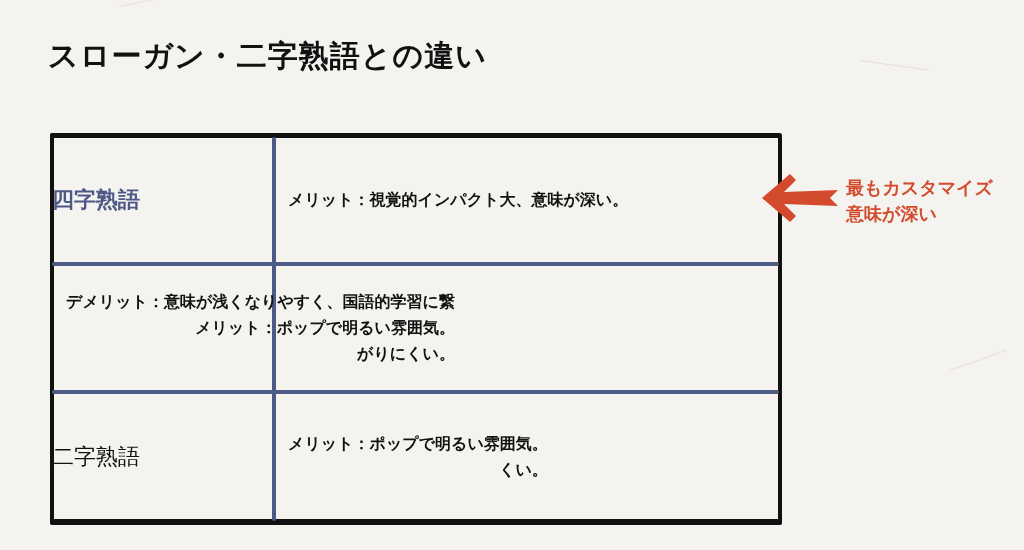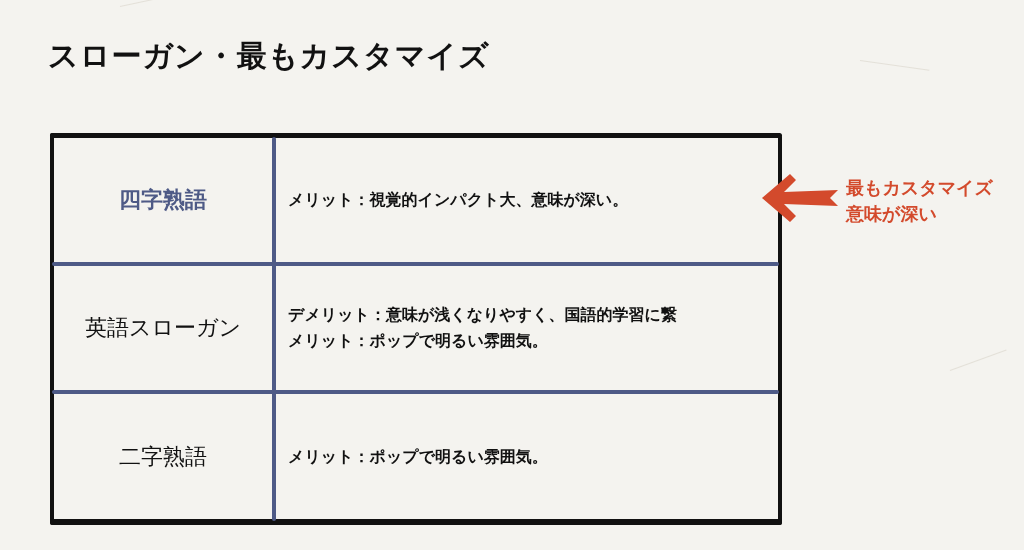--- a/index.html
+++ b/index.html
@@ -21,68 +21,69 @@
   .border-top { position:absolute; left:-2px; top:-2px; width:732px; height:5px; background:#111; border-radius:3px; }
   .border-bottom { position:absolute; left:-2px; bottom:-2px; width:732px; height:6px; background:#111; border-radius:3px; }
   .border-left { position:absolute; left:-2px; top:-2px; width:4px; height:392px; background:#111; border-radius:2px; }
   .border-right { position:absolute; right:-3px; top:0; width:4px; height:390px; background:#111; border-radius:2px; }
   .col-div { position:absolute; left:220px; top:2px; width:4px; height:384px; background:#4e5a86; border-radius:2px; }
   .row-div { position:absolute; left:0; width:727px; height:4px; background:#4e5a86; border-radius:2px; }
   .row {
     position:absolute; left:0; width:727px; display:flex; align-items:center;
   }
   .row-label {
-    width:222px; text-align:center; font-family:"DejaVu Serif", serif; font-size:22px; color:#111;
+    width:222px; font-family:"DejaVu Serif", serif; font-size:22px; color:#111;
   }
   .row-label.highlight { color:#4e5a86; font-weight:bold; }
   .row-body { margin-left:14px; font-size:16px; line-height:26px; font-weight:bold; color:#111; }
-  .line { white-space:nowrap; }
+  .line { white-space:nowrap;text-align:right; }
   .indent { padding-left:116px; }
   .annotation {
     position:absolute; left:846px; top:175px; color:#d34a2c; font-weight:bold; font-size:18px; line-height:26px;
   }
   .arrow { position:absolute; left:760px; top:168px; }
 </style>
 </head>
 <body>
 
 <div class="paper-fiber" style="left:120px;top:6px;width:60px;transform:rotate(-12deg)"></div>
 <div class="paper-fiber" style="left:860px;top:60px;width:70px;transform:rotate(8deg)"></div>
 <div class="paper-fiber" style="left:950px;top:370px;width:60px;transform:rotate(-20deg)"></div>
 
-<div class="title">スローガン・最もカスタマイズ</div>
+<div class="title">スローガン・二字熟語との違い</div>
 
 <div class="table">
   <div class="border-top"></div>
   <div class="border-left"></div>
   <div class="border-right"></div>
   <div class="border-bottom"></div>
   <div class="col-div"></div>
   <div class="row-div" style="top:127px"></div>
   <div class="row-div" style="top:255px"></div>
 
   <div class="row" style="top:3px;height:124px">
     <div class="row-label highlight">四字熟語</div>
     <div class="row-body">
       <div class="line">メリット：視覚的インパクト大、意味が深い。</div>
     </div>
   </div>
 
   <div class="row" style="top:131px;height:124px">
-    <div class="row-label">英語スローガン</div>
     <div class="row-body">
       <div class="line">デメリット：意味が浅くなりやすく、国語的学習に繋</div>
       <div class="line">メリット：ポップで明るい雰囲気。</div>
+      <div class="line indent">がりにくい。</div>
     </div>
   </div>
 
   <div class="row" style="top:259px;height:126px">
     <div class="row-label">二字熟語</div>
     <div class="row-body">
       <div class="line">メリット：ポップで明るい雰囲気。</div>
+      <div class="line indent">くい。</div>
     </div>
   </div>
 </div>
 
 <svg class="arrow" width="80" height="60" viewBox="0 0 80 60">
   <path d="M2 30 L30 6 L36 12 L24 24 L78 22 L70 30 L78 38 L24 36 L36 48 L30 54 Z" fill="#d34a2c"></path>
 </svg>
 
 <div class="annotation">
   <div>最もカスタマイズ</div>

